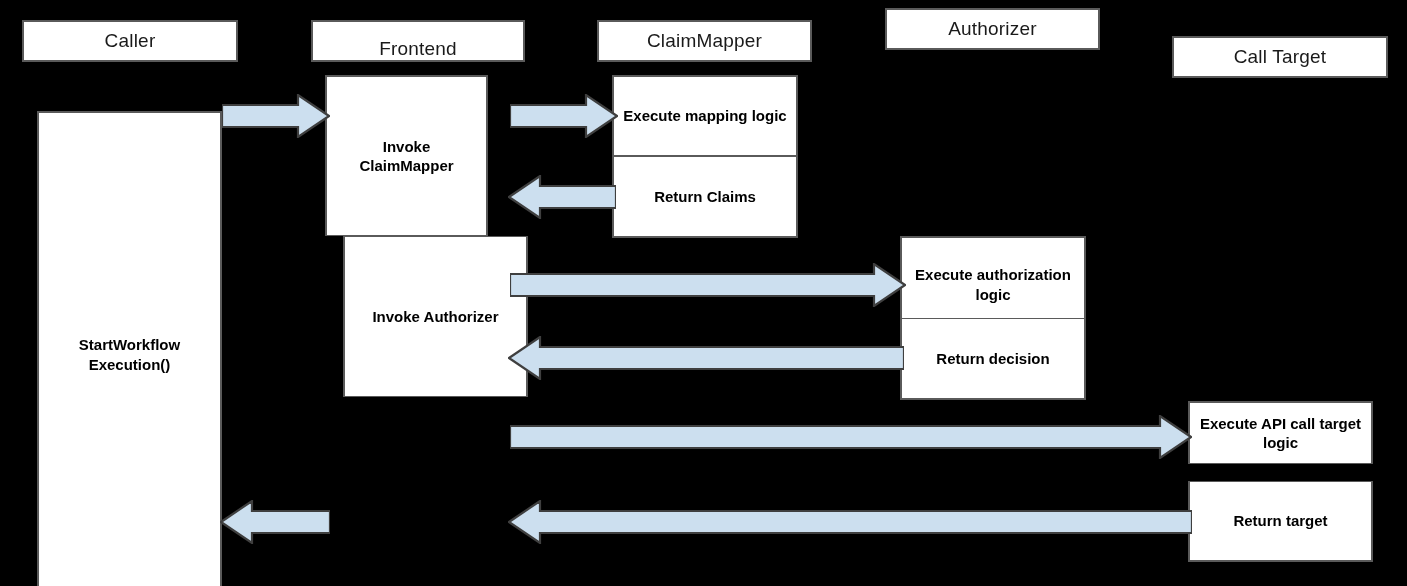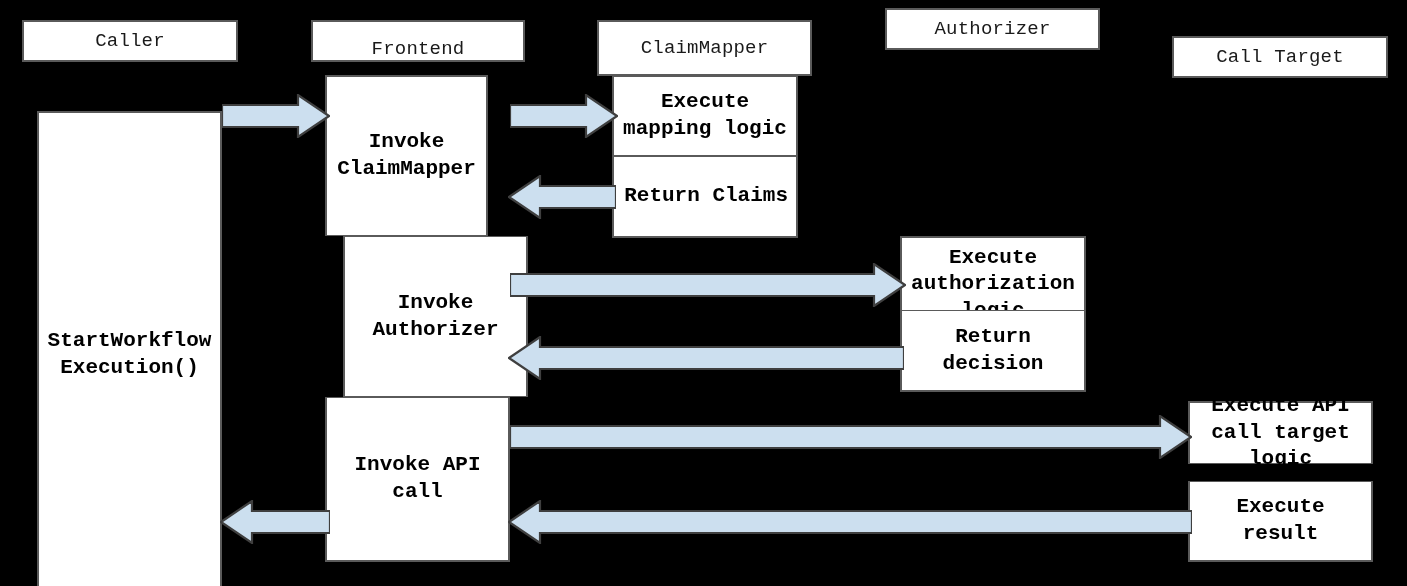--- a/index.html
+++ b/index.html
@@ -6,21 +6,21 @@
     margin: 0;
     padding: 0;
     background: #000000;
   }
   #canvas {
     position: relative;
     width: 1407px;
     height: 586px;
     background: #000000;
     overflow: hidden;
-    font-family: Liberation Mono, monospace;
+    font-family: Liberation Sans, sans-serif;
   }
   .lane-header {
     position: absolute;
     background: #ffffff;
     border: 2px solid #5a5a5a;
     box-sizing: border-box;
     display: flex;
     align-items: center;
     justify-content: center;
     font-size: 19px;
@@ -30,88 +30,85 @@
   }
   .act-box {
     position: absolute;
     background: #ffffff;
     border: 2px solid #5a5a5a;
     box-sizing: border-box;
     display: flex;
     align-items: center;
     justify-content: center;
     text-align: center;
-    font-size: 21px;
+    font-size: 15px;
     font-weight: bold;
     color: #000000;
     line-height: 1.27;
     padding: 0 8px;
   }
   .act-box.stacked-top { border-bottom-width: 1px; }
   .act-box.stacked-mid { border-top-width: 1px; border-bottom-width: 1px; }
-  .act-box.stacked-bot { border-top-width: 1px; justify-content: flex-end; }
+  .act-box.stacked-bot { border-top-width: 1px; }
   .arrow {
     position: absolute;
   }
   .arrow svg { display: block; width: 100%; height: 100%; }
 </style>
 </head>
 <body>
 
 <div id="canvas">
 
   <div class="lane-header" style="left:22px;  top:20px; width:216px; height:42px;">
     <span>Caller</span>
   </div>
   <div class="lane-header" style="left:311px; top:20px; width:214px; height:42px;align-items:flex-end;">
     <span>Frontend</span>
   </div>
-  <div class="lane-header" style="left:597px; top:20px; width:215px; height:56px;">
+  <div class="lane-header" style="left:597px; top:20px; width:215px; height:42px;">
     <span>ClaimMapper</span>
   </div>
   <div class="lane-header" style="left:885px; top:8px; width:215px; height:42px;">
     <span>Authorizer</span>
   </div>
   <div class="lane-header" style="left:1172px; top:36px; width:216px; height:42px;">
     <span>Call Target</span>
   </div>
 
   <div class="act-box" style="left:37px; top:75px; width:185px; height:487px;margin-top:36px;">
     <span>StartWorkflow Execution()</span>
   </div>
 
   <div class="act-box stacked-top" style="left:325px; top:75px; width:163px; height:161px;">
     <span>Invoke ClaimMapper</span>
   </div>
   <div class="act-box stacked-mid" style="left:343px; top:236px; width:185px; height:161px;">
     <span>Invoke Authorizer</span>
   </div>
-  <div class="act-box stacked-bot" style="left:325px; top:397px; width:185px; height:165px;">
-    <span>Invoke API call</span>
-  </div>
 
   <div class="act-box stacked-top" style="left:612px; top:75px; width:186px; height:81px;">
     <span>Execute mapping logic</span>
   </div>
   <div class="act-box stacked-bot" style="left:612px; top:156px; width:186px; height:82px;">
     <span>Return Claims</span>
   </div>
 
   <div class="act-box stacked-top" style="left:900px; top:236px; width:186px; height:96px;">
     <span>Execute authorization logic</span>
   </div>
-  <div class="act-box stacked-bot" style="left:900px; top:310px; width:186px; height:82px;">
+  <div class="act-box stacked-bot" style="left:900px; top:318px; width:186px; height:82px;">
     <span>Return decision</span>
   </div>
 
   <div class="act-box stacked-top" style="left:1188px; top:401px; width:185px; height:63px;">
     <span>Execute API call target logic</span>
   </div>
   <div class="act-box stacked-bot" style="left:1188px; top:481px; width:185px; height:81px;">
-    <span>Execute result</span>
+    <span>Return target</span>
   </div>
 
   <div class="arrow" style="left:222px; top:94px; width:108px; height:44px;">
     <svg viewBox="0 0 108 44" preserveAspectRatio="none">
       <polygon points="0,11 76,11 76,1 107,22 76,43 76,33 0,33" fill="#ccdfef" stroke="#3f3f3f" stroke-width="2.2" stroke-linejoin="miter"></polygon>
     </svg>
   </div>
 
   <div class="arrow" style="left:510px; top:94px; width:108px; height:44px;">
     <svg viewBox="0 0 108 44" preserveAspectRatio="none">

